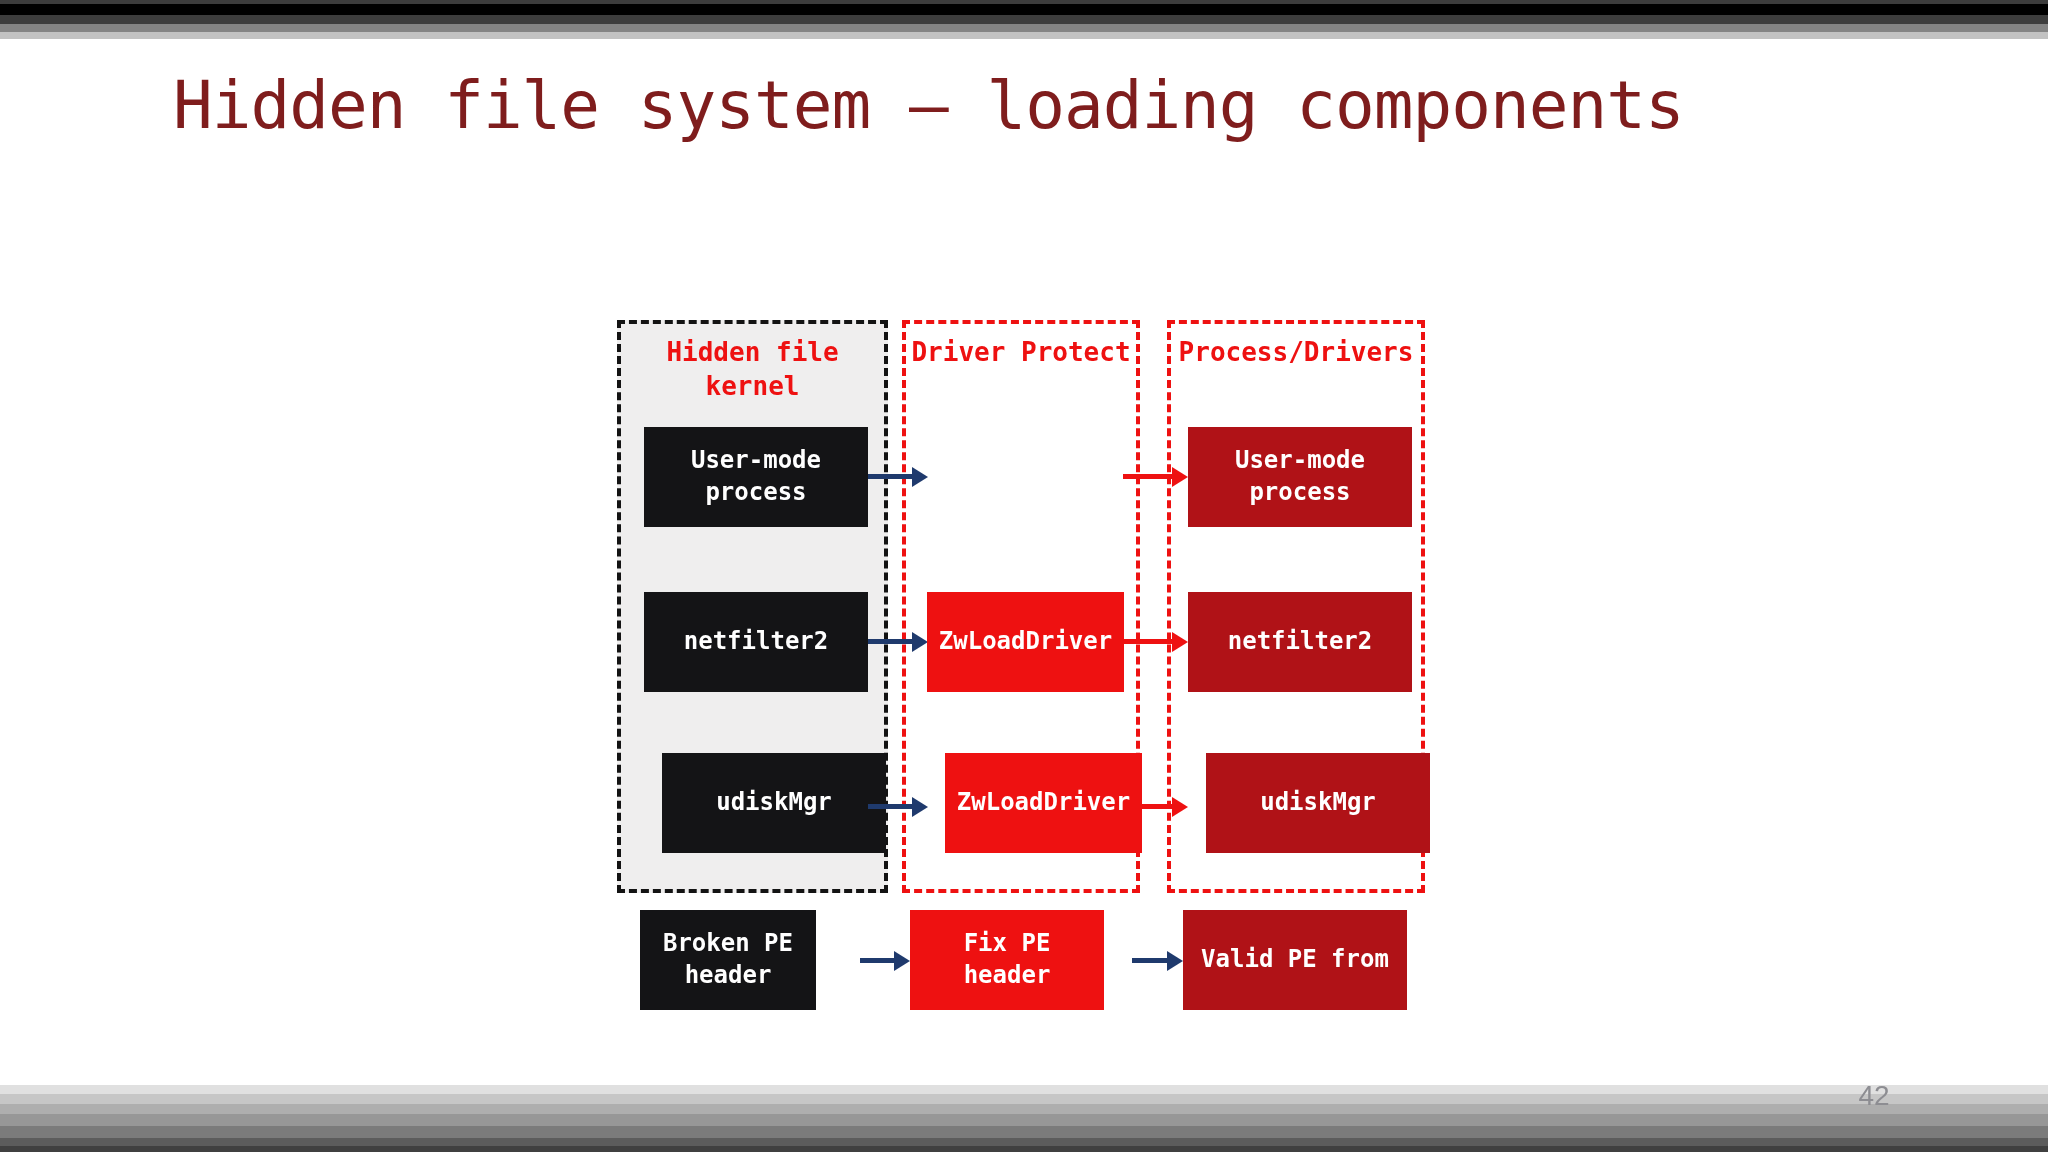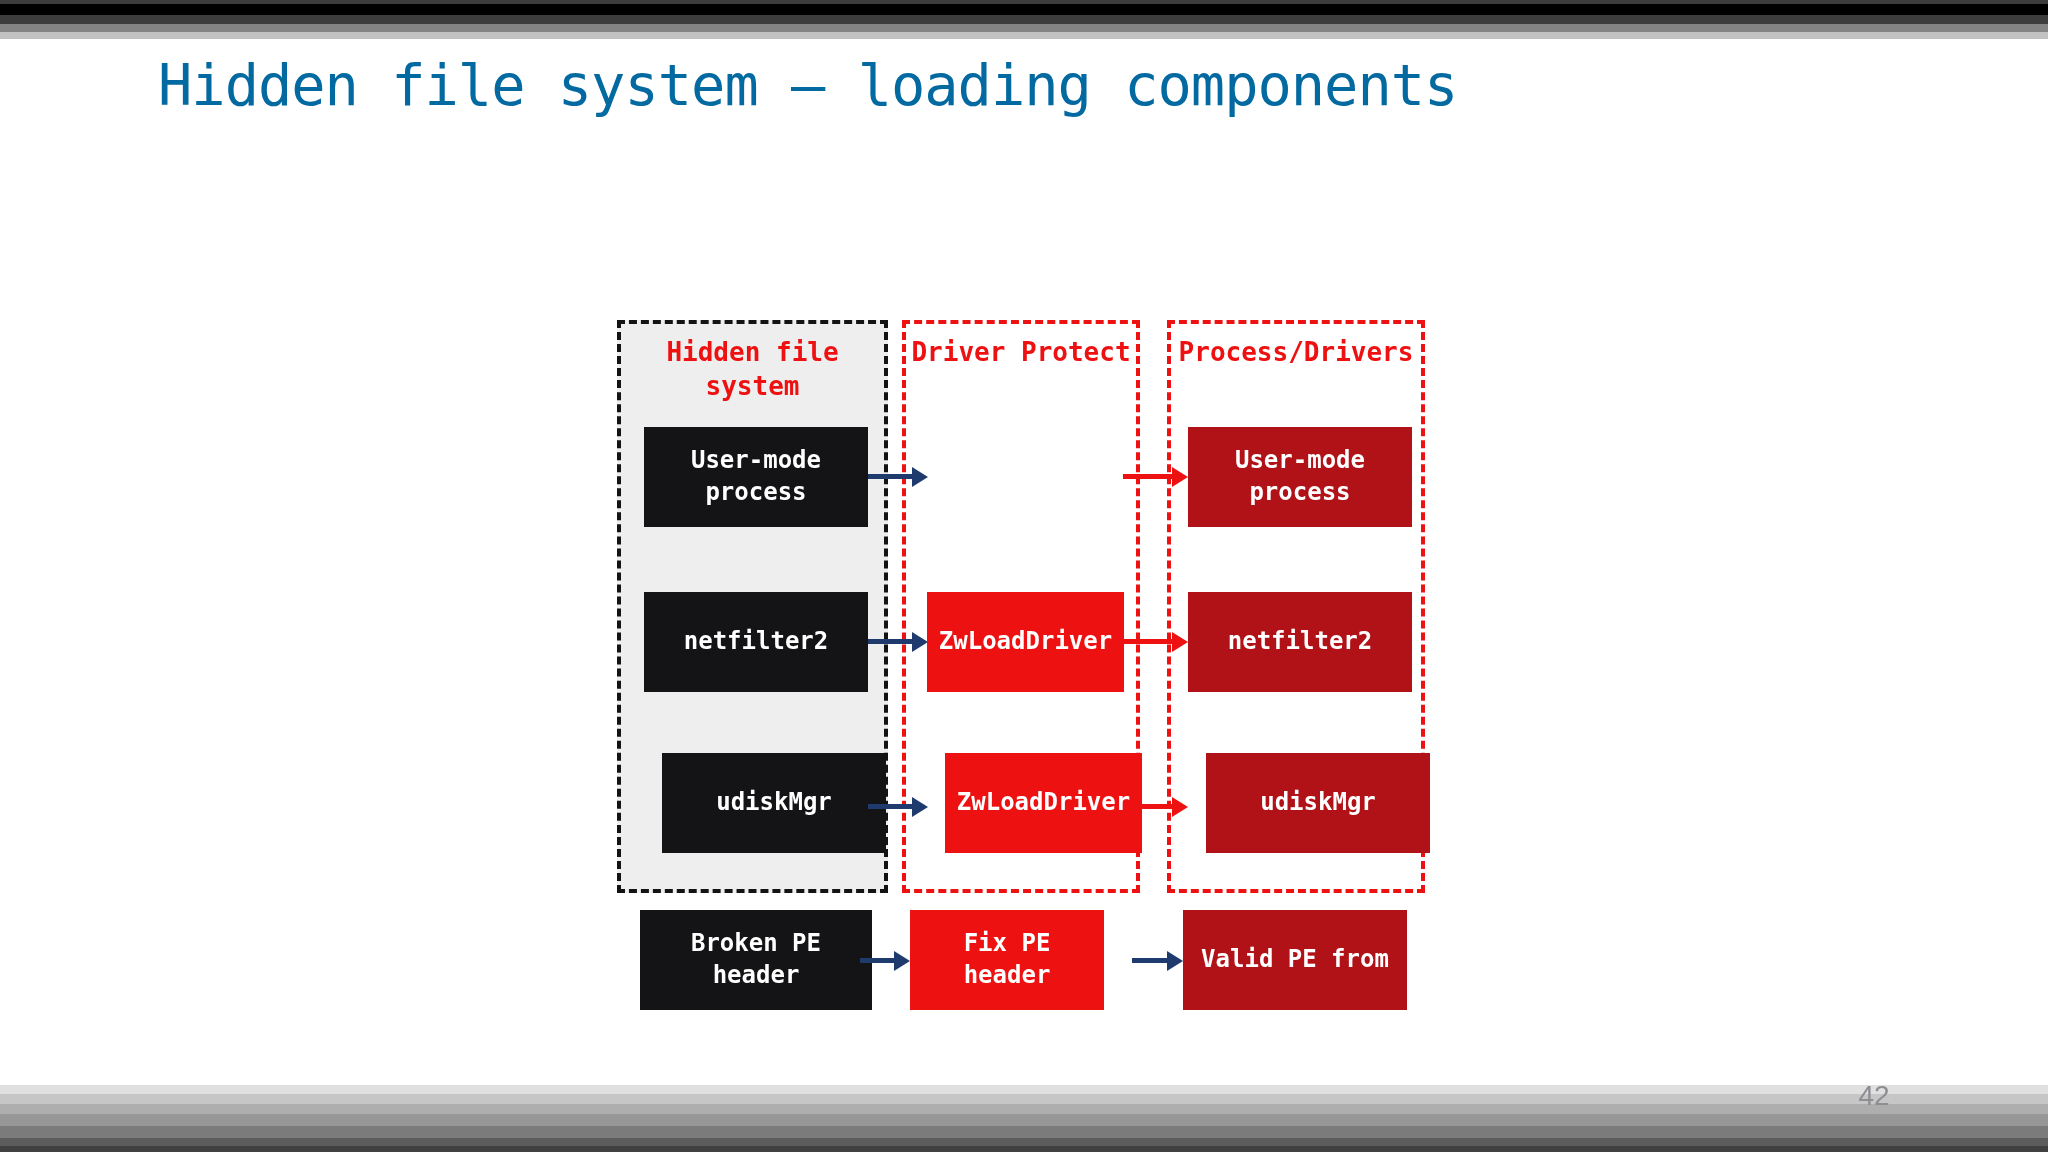--- a/index.html
+++ b/index.html
@@ -45,26 +45,26 @@
     text-align: center;
     font-family: "Liberation Sans", sans-serif;
     font-size: 28px; line-height: 1;
     color: var(--page-number-gray, #8d8d92);
   }
 
   
   .title {
     position: absolute;
     left: 158px; top: 52px; width: 1560px;
-    margin: 0;
+    margin: 15px;
     font-family: "DejaVu Sans Mono", monospace;
     font-weight: 400;
-    font-size: 57px;
+    font-size: 66px;
     line-height: 1.17;
-    color: #0369a1;
+    color: #7f1d1d;
     letter-spacing: -1px;
   }
 
   
   .col {
     position: absolute; top: 320px; height: 573px;
     box-sizing: border-box;
   }
   .col-1 { left: 617px; width: 271px; background: var(--panel-gray, #efeeee); border: 4px dashed #131313; }
   .col-2 { left: 902px; width: 238px; background: transparent; border: 4px dashed var(--accent-red, #ee1111); }
@@ -95,21 +95,21 @@
   .bx-dark  { background: var(--dark-red, #b01217); }
 
   .c1 { left: 644px;  width: 224px; }
   .c2 { left: 927px;  width: 197px; }
   .c3 { left: 1188px; width: 224px; }
   .r1 { top: 427px; }
   .r2 { top: 592px; }
   .r3 { top: 753px; margin-left: 18px; }
 
   .pb { top: 910px; }
-  .pb1 { left: 640px;  width: 232px; text-align: center; }
+  .pb1 { left: 640px;  width: 176px; text-align: center; }
   .pb2 { left: 910px;  width: 194px; }
   .pb3 { left: 1183px; width: 224px; }
 
   
   .arrow {
     position: absolute; height: 5px;
   }
   .arrow::after {
     content: "";
     position: absolute;
@@ -136,21 +136,21 @@
 </head>
 <body>
 
 <div id="slide">
 
   <div class="topbar"></div>
 
   <h1 class="title">Hidden file system – loading components</h1>
 
   <div class="col col-1">
-    <div class="col-header">Hidden file system</div>
+    <div class="col-header">Hidden file kernel</div>
   </div>
   <div class="col col-2">
     <div class="col-header">Driver Protect</div>
   </div>
   <div class="col col-3">
     <div class="col-header">Process/Drivers</div>
   </div>
 
   <div class="bx bx-black c1 r1">User-mode process</div>
   <div class="arrow arrow-blue ar-r1 a-src"></div>

